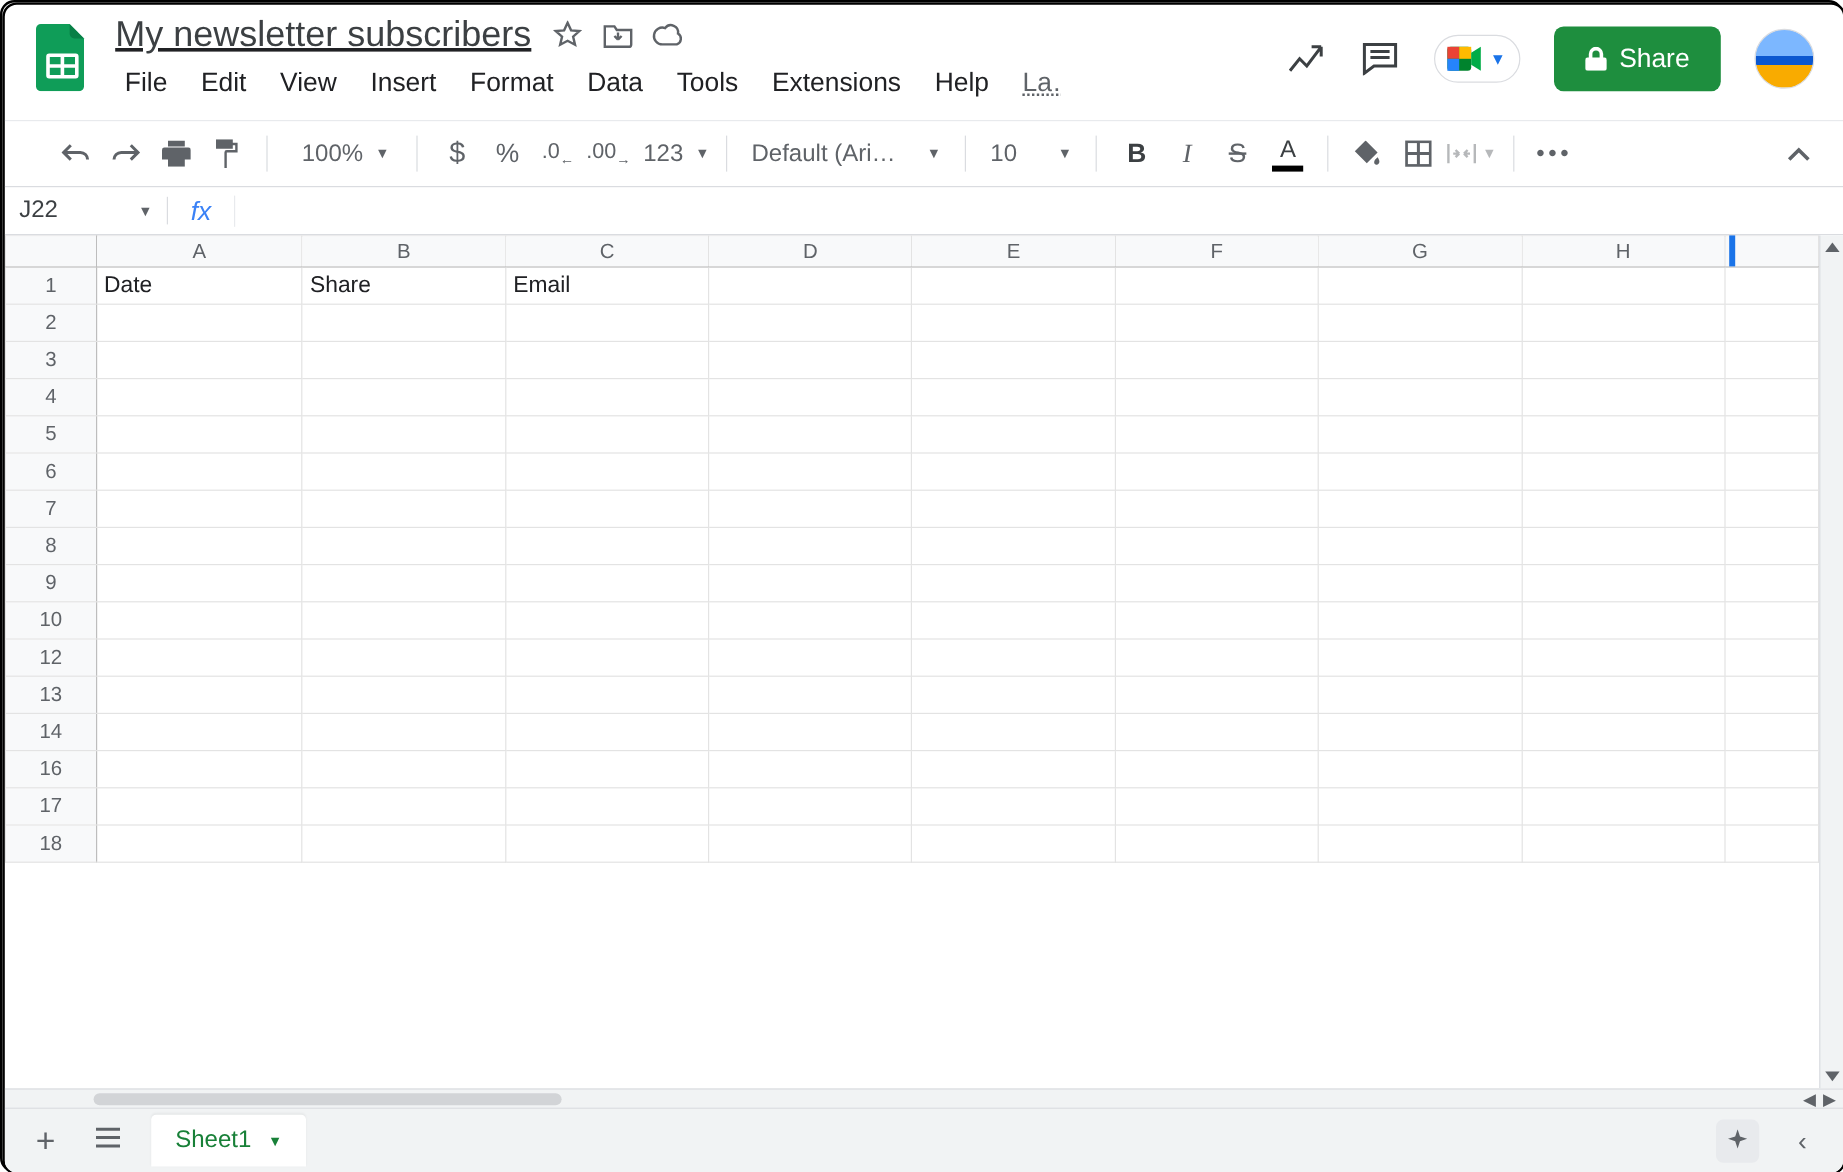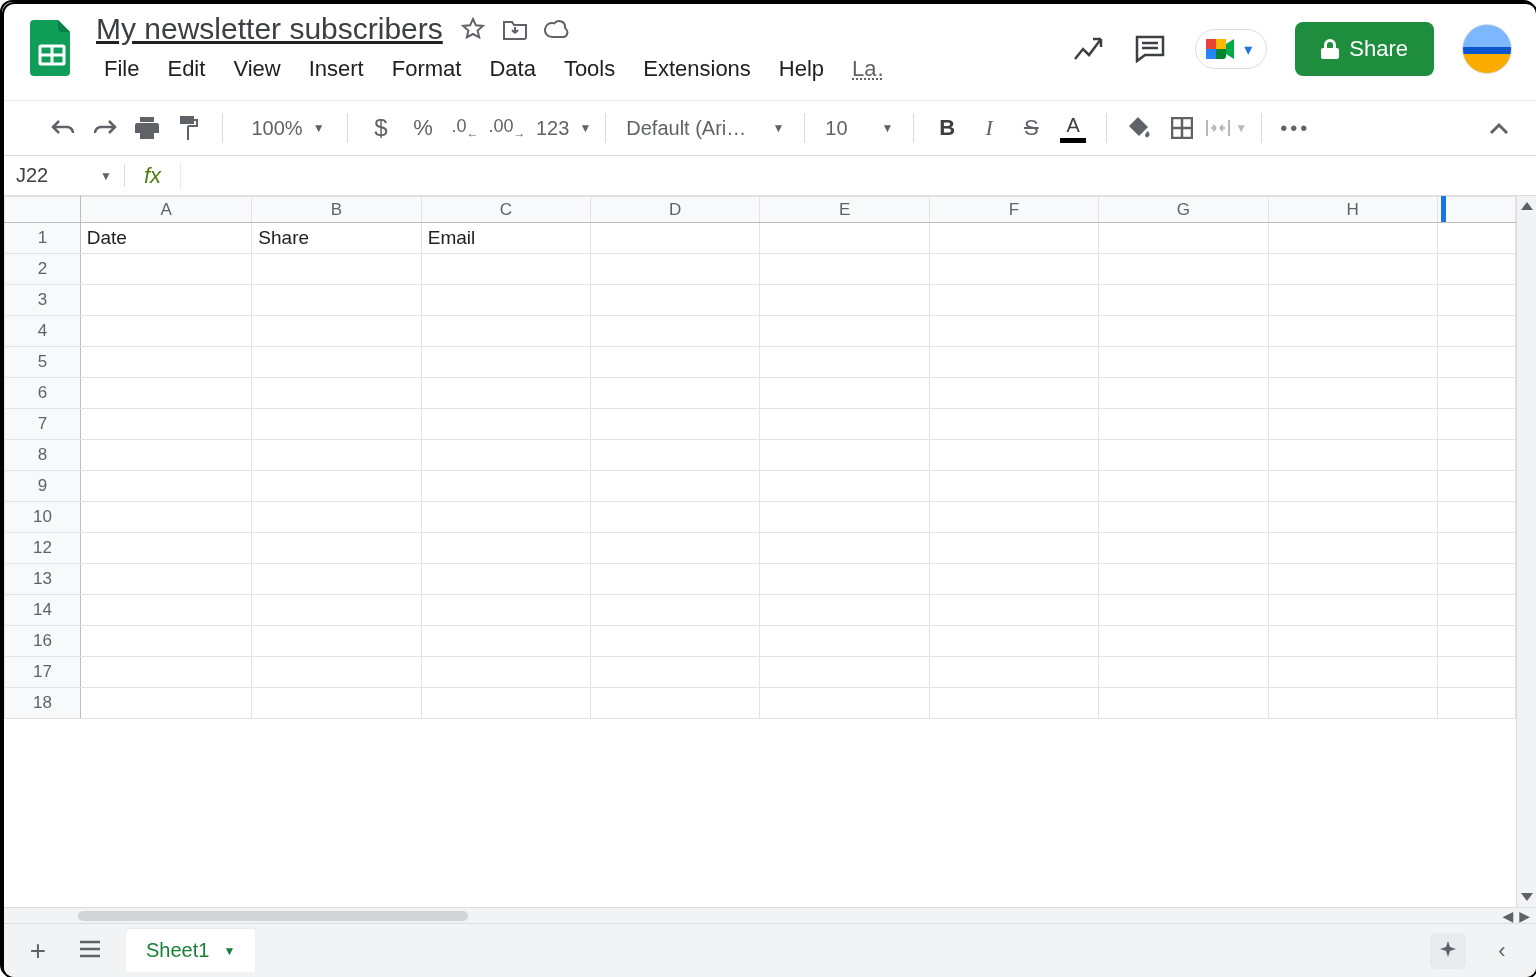--- a/index.html
+++ b/index.html
@@ -70,24 +70,24 @@
   .text-color { display:flex; flex-direction:column; align-items:center;}
   .text-color-bar { width:26px; height:5px; background:#000; margin-top:1px;}
   .collapse { margin-left:auto;}
 
   
   .fx-row {
     display:flex; align-items:center; height:40px;
     border-bottom:1px solid #dadce0;
   }
   .name-box {
-    width:121px; display:flex; align-items:center; justify-content:space-between;
+    width:136px; display:flex; align-items:center; justify-content:space-between;
     padding:0 12px; border-right:1px solid #dadce0; font-size:20px; color:#3c4043;
   }
-  .fx-symbol { width:56px; text-align:center; color:#4d7c0f; font-style:italic; font-size:22px; border-right:1px solid #e8eaed;}
+  .fx-symbol { width:56px; text-align:center; color:#3b82f6; font-style:italic; font-size:22px; border-right:1px solid #e8eaed;}
   .fx-input { flex:1; }
 
   
   .sheet-area { flex:1; display:flex; overflow:hidden; position:relative;}
   .grid-wrap { flex:1; overflow:hidden; position:relative;}
   table.grid { border-collapse:collapse; width:100%; table-layout:fixed;}
   table.grid th, table.grid td {
     border:1px solid #e3e3e3;
     font-size:19px; font-weight:400; color:#202124;
     padding:0 6px; height:31px; text-align:left;

